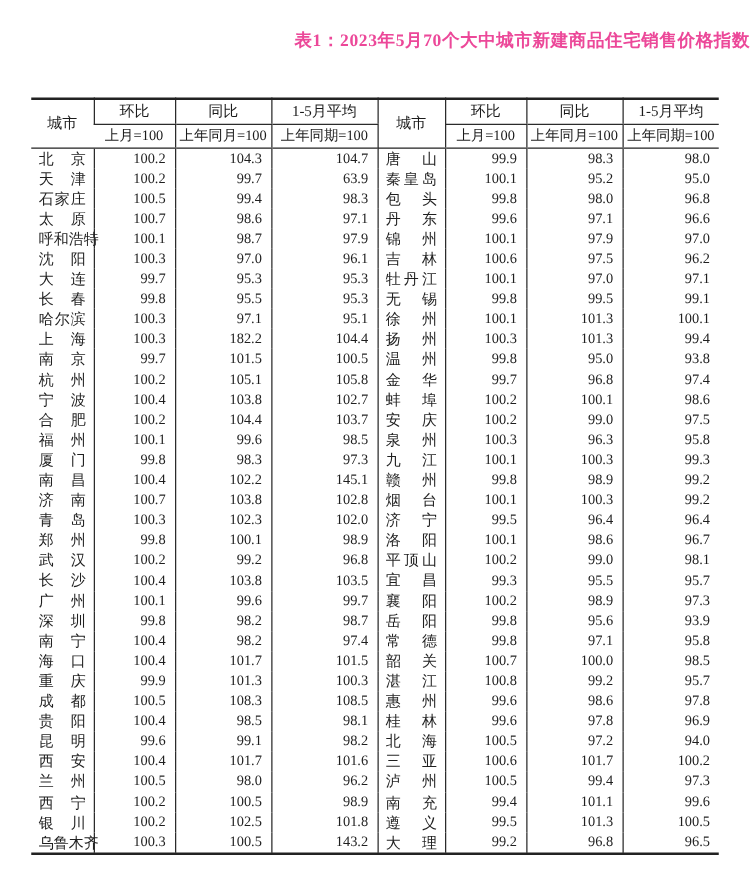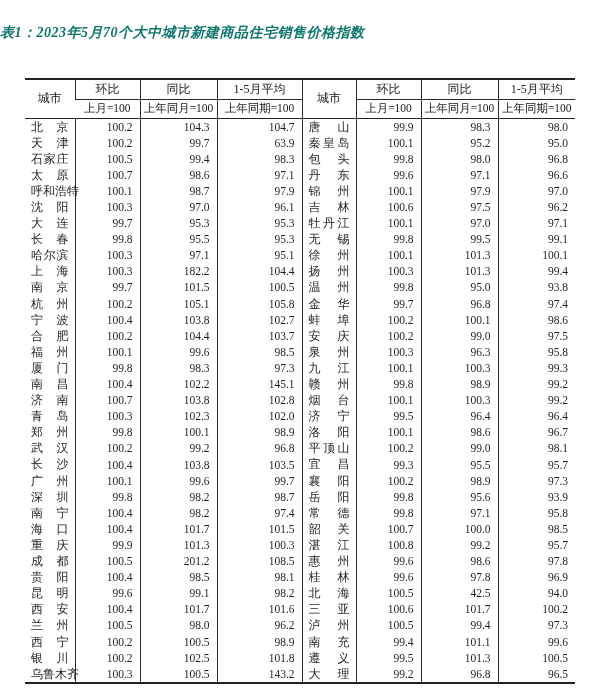--- a/index.html
+++ b/index.html
@@ -6,26 +6,25 @@
   html, body { width: 600px; height: 700px; }
   body {
     background: #ffffff;
     color: #1f1f1f;
     font-family: "Liberation Serif", "DejaVu Serif", serif;
     overflow: hidden;
   }
   .page { width: 600px; height: 700px; }
   .title {
     padding-top: 24px;
-    text-align: left;
+    text-align: right;
     font-weight: bold;
     font-size: 14px;
     letter-spacing: 0.5px;
-    color: #0f766e;
-    font-style: italic;
+    color: #ec4899;
   }
   table.idx {
     width: 550px;
     margin: 36px auto 0 auto;
     border-collapse: collapse;
     table-layout: fixed;
     border-top: 2px solid #222;
     border-bottom: 2px solid #222;
   }
   table.idx th, table.idx td {
@@ -634,21 +633,21 @@
           <td class="num">95.7</td>
         </tr>
         <tr>
           <td class="city">
             <div class="cf">
               <span>成</span>
               <span>都</span>
             </div>
           </td>
           <td class="num">100.5</td>
-          <td class="num">201.2</td>
+          <td class="num">108.3</td>
           <td class="num">108.5</td>
           <td class="city">
             <div class="cf">
               <span>惠</span>
               <span>州</span>
             </div>
           </td>
           <td class="num">99.6</td>
           <td class="num">98.6</td>
           <td class="num">97.8</td>
@@ -683,21 +682,21 @@
           <td class="num">99.6</td>
           <td class="num">99.1</td>
           <td class="num">98.2</td>
           <td class="city">
             <div class="cf">
               <span>北</span>
               <span>海</span>
             </div>
           </td>
           <td class="num">100.5</td>
-          <td class="num">42.5</td>
+          <td class="num">97.2</td>
           <td class="num">94.0</td>
         </tr>
         <tr>
           <td class="city">
             <div class="cf">
               <span>西</span>
               <span>安</span>
             </div>
           </td>
           <td class="num">100.4</td>

